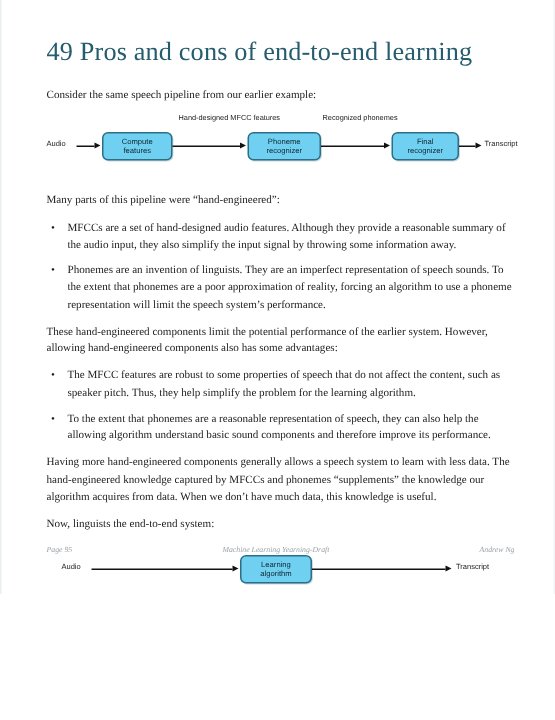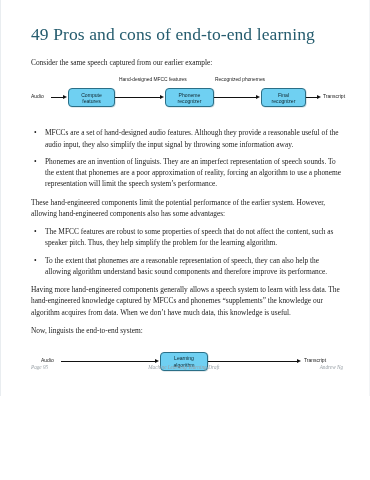--- a/index.html
+++ b/index.html
@@ -147,21 +147,21 @@
   .footer .f-right { text-align: right; }
 </style>
 </head>
 <body>
 
 <div class="page">
   <div class="content">
 
     <h1 class="doc-title">49 Pros and cons of end-to-end learning</h1>
 
-    <p class="para">Consider the same speech captured from our earlier example:</p>
+    <p class="para">Consider the same speech pipeline from our earlier example:</p>
 
     <div class="diagram pipeline">
 
       <div class="dg-endlabel" style="left:0px; top:16px;">Audio</div>
 
       <div class="dg-line" style="left:20px; top:20px; width:12px;"></div>
       <div class="dg-arrowhead" style="left:32px; top:17.5px;"></div>
 
       <div class="dg-box" style="left:37px; top:11px; width:47px; height:19px;">
         <div>
@@ -199,25 +199,26 @@
           <span>recognizer</span>
         </div>
       </div>
 
       <div class="dg-line" style="left:275px; top:20px; width:11px;"></div>
       <div class="dg-arrowhead" style="left:286px; top:17.5px;"></div>
 
       <div class="dg-endlabel" style="left:292px; top:16px;">Transcript</div>
     </div>
 
+    <p class="para">Many parts of this pipeline were “hand-engineered”:</p>
 
     <ul class="bullets">
       <li>
         <span class="bullet-dot">•</span>
-        <span>MFCCs are a set of hand-designed audio features. Although they provide a reasonable useful of the audio input, they also simplify the input signal by throwing some information away.</span>
+        <span>MFCCs are a set of hand-designed audio features. Although they provide a reasonable summary of the audio input, they also simplify the input signal by throwing some information away.</span>
       </li>
       <li>
         <span class="bullet-dot">•</span>
         <span>Phonemes are an invention of linguists. They are an imperfect representation of speech sounds. To the extent that phonemes are a poor approximation of reality, forcing an algorithm to use a phoneme representation will limit the speech system’s performance.</span>
       </li>
     </ul>
 
     <p class="para">These hand-engineered components limit the potential performance of the earlier system. However, allowing hand-engineered components also has some advantages:</p>
 
     <ul class="bullets">

